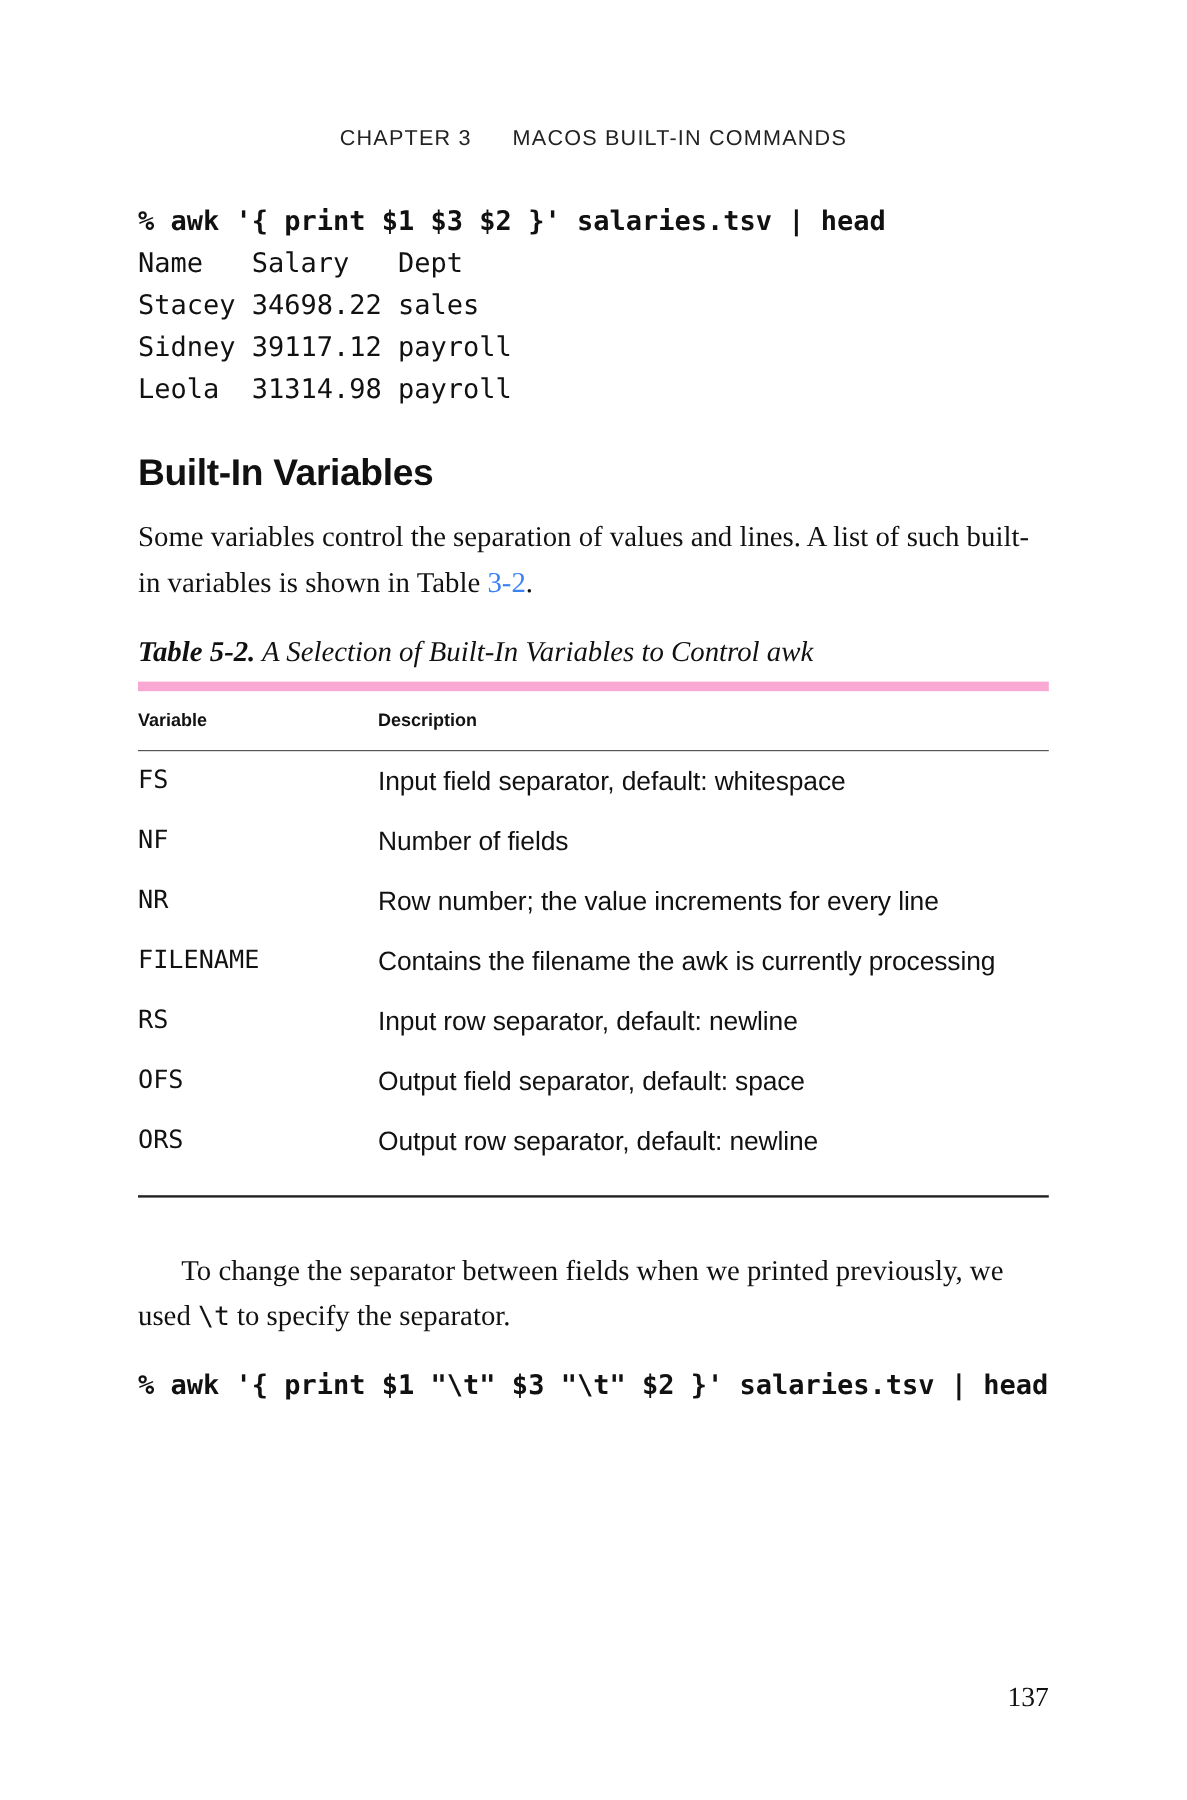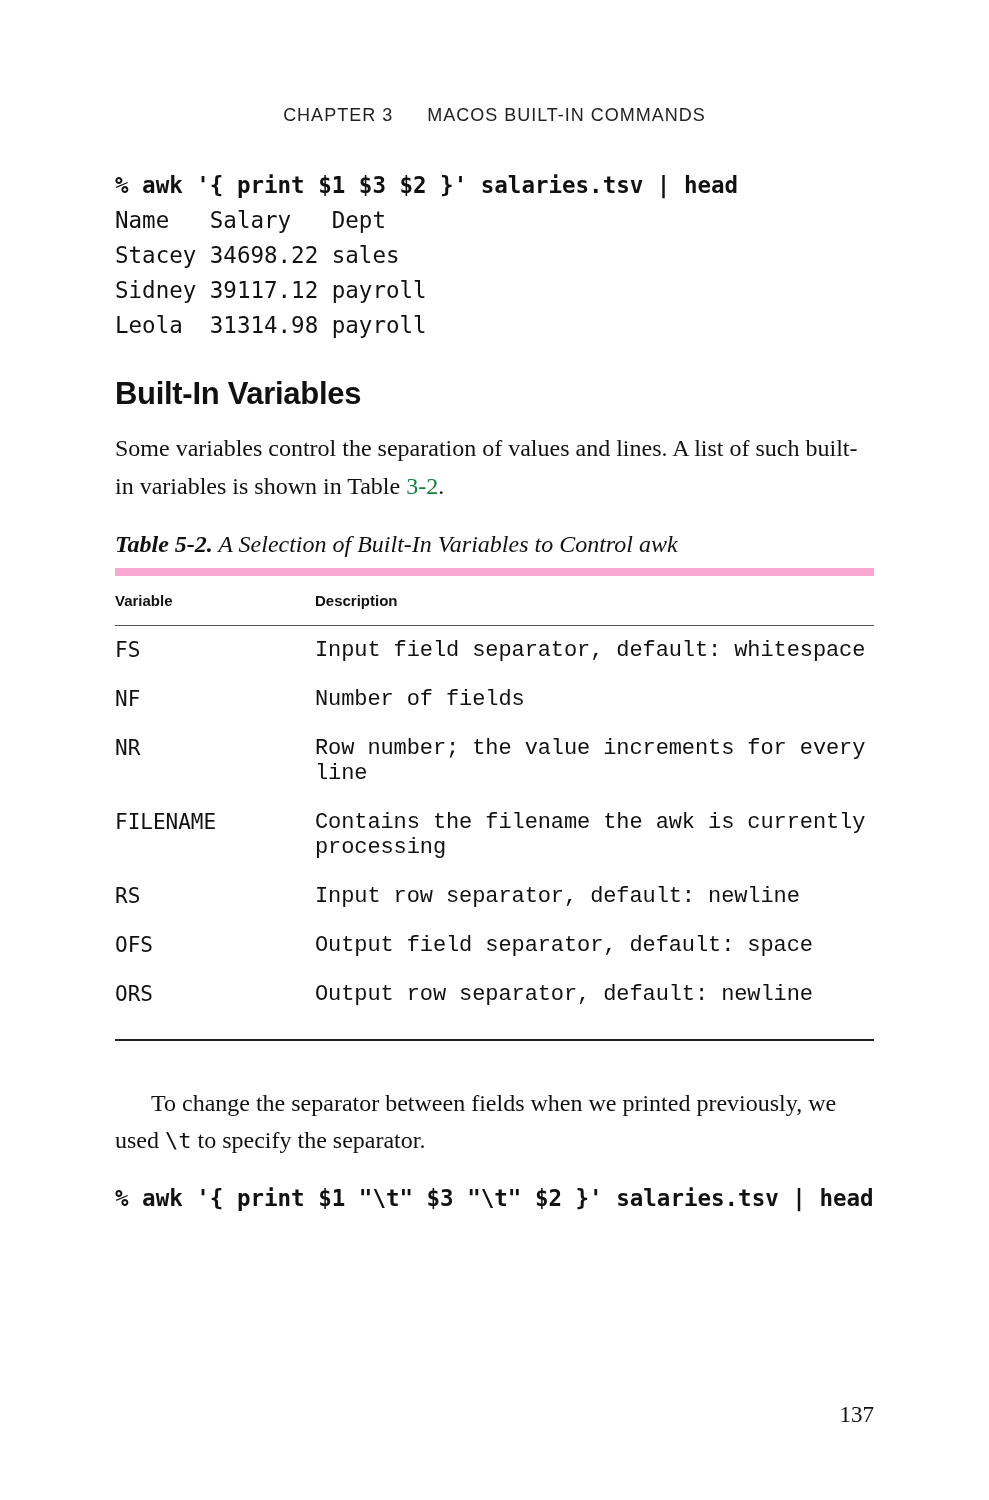--- a/index.html
+++ b/index.html
@@ -43,21 +43,21 @@
     font-size: 31px;
     margin: 8px 0 18px 0;
     letter-spacing: -0.3px;
   }
   .body-p {
     font-size: 24px;
     line-height: 1.55;
     margin: 0 0 26px 0;
   }
   .body-p .link {
-    color: #15803d;
+    color: #3b82f6;
   }
   .body-p .mono {
     font-family: "Menlo", "Consolas", monospace;
     font-size: 22px;
   }
   .indent {
     text-indent: 36px;
   }
   .table-caption {
     font-size: 24px;
@@ -89,21 +89,21 @@
   table.vars tbody tr:last-child td {
     border-bottom: 2px solid #222;
     padding-bottom: 32px;
   }
   table.vars td.varname {
     font-family: "Menlo", "Consolas", monospace;
     font-size: 21px;
     width: 200px;
   }
   table.vars td.vardesc {
-    font-family: Liberation Mono, monospace;
+    font-family: Liberation Sans, sans-serif;
     font-size: 22px;
     font-stretch: condensed;
     letter-spacing: -0.1px;
   }
   .cmd-line {
     font-family: "Menlo", "Consolas", monospace;
     font-size: 22.5px;
     font-weight: 700;
     margin: 0 0 24px 0;
     white-space: pre;

